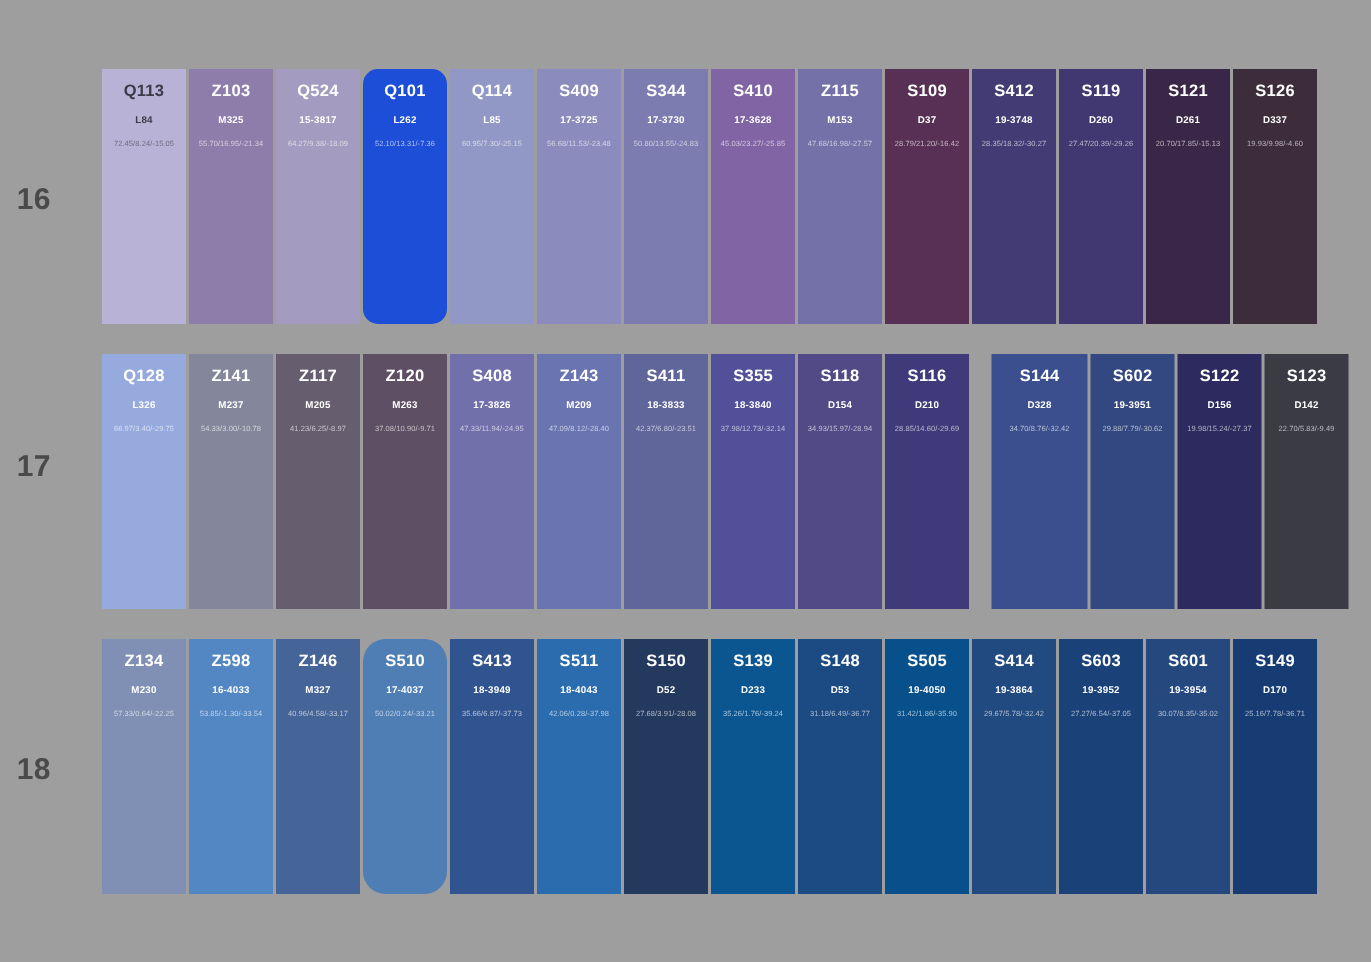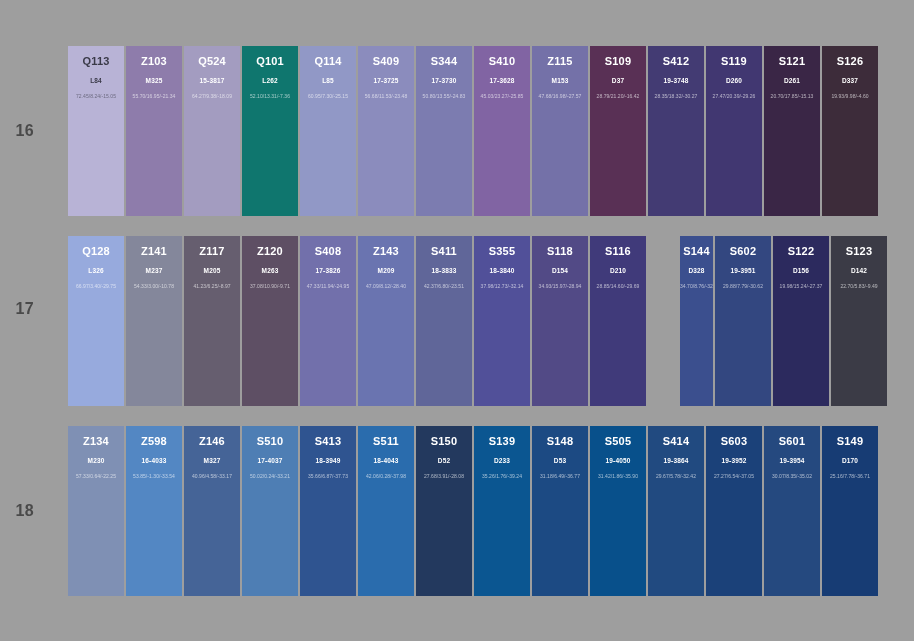--- a/index.html
+++ b/index.html
@@ -18,21 +18,21 @@
     width: 914px;
     height: 641px;
   }
   .row {
     position: absolute;
     display: flex;
     align-items: stretch;
   }
   .row-label {
     position: absolute;
-    font-size: 16px;
+    font-size: 20px;
     font-weight: bold;
     color: #4a4a4a;
     text-align: right;
     width: 34px;
     letter-spacing: 0.3px;
   }
   .swatch {
     position: relative;
     box-sizing: border-box;
     padding-top: 9px;
@@ -80,21 +80,21 @@
       <div class="swatch light-text" style="width: 56px; margin-right: 2px; background: rgb(142, 124, 171);">
         <div class="sw-code">Z103</div>
         <div class="sw-ref">M325</div>
         <div class="sw-lab">55.70/16.95/-21.34</div>
       </div>
       <div class="swatch light-text" style="width: 56px; margin-right: 2px; background: rgb(163, 156, 192);">
         <div class="sw-code">Q524</div>
         <div class="sw-ref">15-3817</div>
         <div class="sw-lab">64.27/9.38/-18.09</div>
       </div>
-      <div class="swatch light-text" style="width: 56px; margin-right: 2px; background: #0f766e;">
+      <div class="swatch light-text" style="width: 56px; margin-right: 2px; background: #1d4ed8; border-radius: 10px;">
         <div class="sw-code">Q101</div>
         <div class="sw-ref">L262</div>
         <div class="sw-lab">52.10/13.31/-7.36</div>
       </div>
       <div class="swatch light-text" style="width: 56px; margin-right: 2px; background: rgb(145, 152, 198);">
         <div class="sw-code">Q114</div>
         <div class="sw-ref">L85</div>
         <div class="sw-lab">60.95/7.30/-25.15</div>
       </div>
       <div class="swatch light-text" style="width: 56px; margin-right: 2px; background: rgb(139, 140, 189);">
@@ -188,21 +188,21 @@
       <div class="swatch light-text" style="width: 56px; margin-right: 2px; background: rgb(82, 74, 134);">
         <div class="sw-code">S118</div>
         <div class="sw-ref">D154</div>
         <div class="sw-lab">34.93/15.97/-28.94</div>
       </div>
       <div class="swatch light-text" style="width: 56px; margin-right: 15px; background: rgb(64, 58, 122);">
         <div class="sw-code">S116</div>
         <div class="sw-ref">D210</div>
         <div class="sw-lab">28.85/14.60/-29.69</div>
       </div>
-      <div class="swatch light-text" style="width: 33px; margin-right: 2px; background: rgb(59, 79, 142); margin-left: 19px;">
+      <div class="swatch light-text" style="width: 64px; margin-right: 2px; background: rgb(59, 79, 142);">
         <div class="sw-code">S144</div>
         <div class="sw-ref">D328</div>
         <div class="sw-lab">34.70/8.76/-32.42</div>
       </div>
       <div class="swatch light-text" style="width: 56px; margin-right: 2px; background: rgb(51, 71, 128);">
         <div class="sw-code">S602</div>
         <div class="sw-ref">19-3951</div>
         <div class="sw-lab">29.88/7.79/-30.62</div>
       </div>
       <div class="swatch light-text" style="width: 56px; margin-right: 2px; background: rgb(44, 42, 94);">
@@ -226,21 +226,21 @@
       <div class="swatch light-text" style="width: 56px; margin-right: 2px; background: rgb(83, 135, 195);">
         <div class="sw-code">Z598</div>
         <div class="sw-ref">16-4033</div>
         <div class="sw-lab">53.85/-1.30/-33.54</div>
       </div>
       <div class="swatch light-text" style="width: 56px; margin-right: 2px; background: rgb(69, 100, 151);">
         <div class="sw-code">Z146</div>
         <div class="sw-ref">M327</div>
         <div class="sw-lab">40.96/4.58/-33.17</div>
       </div>
-      <div class="swatch light-text" style="width: 56px; margin-right: 2px; background: rgb(78, 126, 180);">
+      <div class="swatch light-text" style="width: 56px; margin-right: 2px; background: rgb(78, 126, 180); border-radius: 15px;">
         <div class="sw-code">S510</div>
         <div class="sw-ref">17-4037</div>
         <div class="sw-lab">50.02/0.24/-33.21</div>
       </div>
       <div class="swatch light-text" style="width: 56px; margin-right: 2px; background: rgb(47, 84, 144);">
         <div class="sw-code">S413</div>
         <div class="sw-ref">18-3949</div>
         <div class="sw-lab">35.66/6.87/-37.73</div>
       </div>
       <div class="swatch light-text" style="width: 56px; margin-right: 2px; background: rgb(42, 108, 173);">

